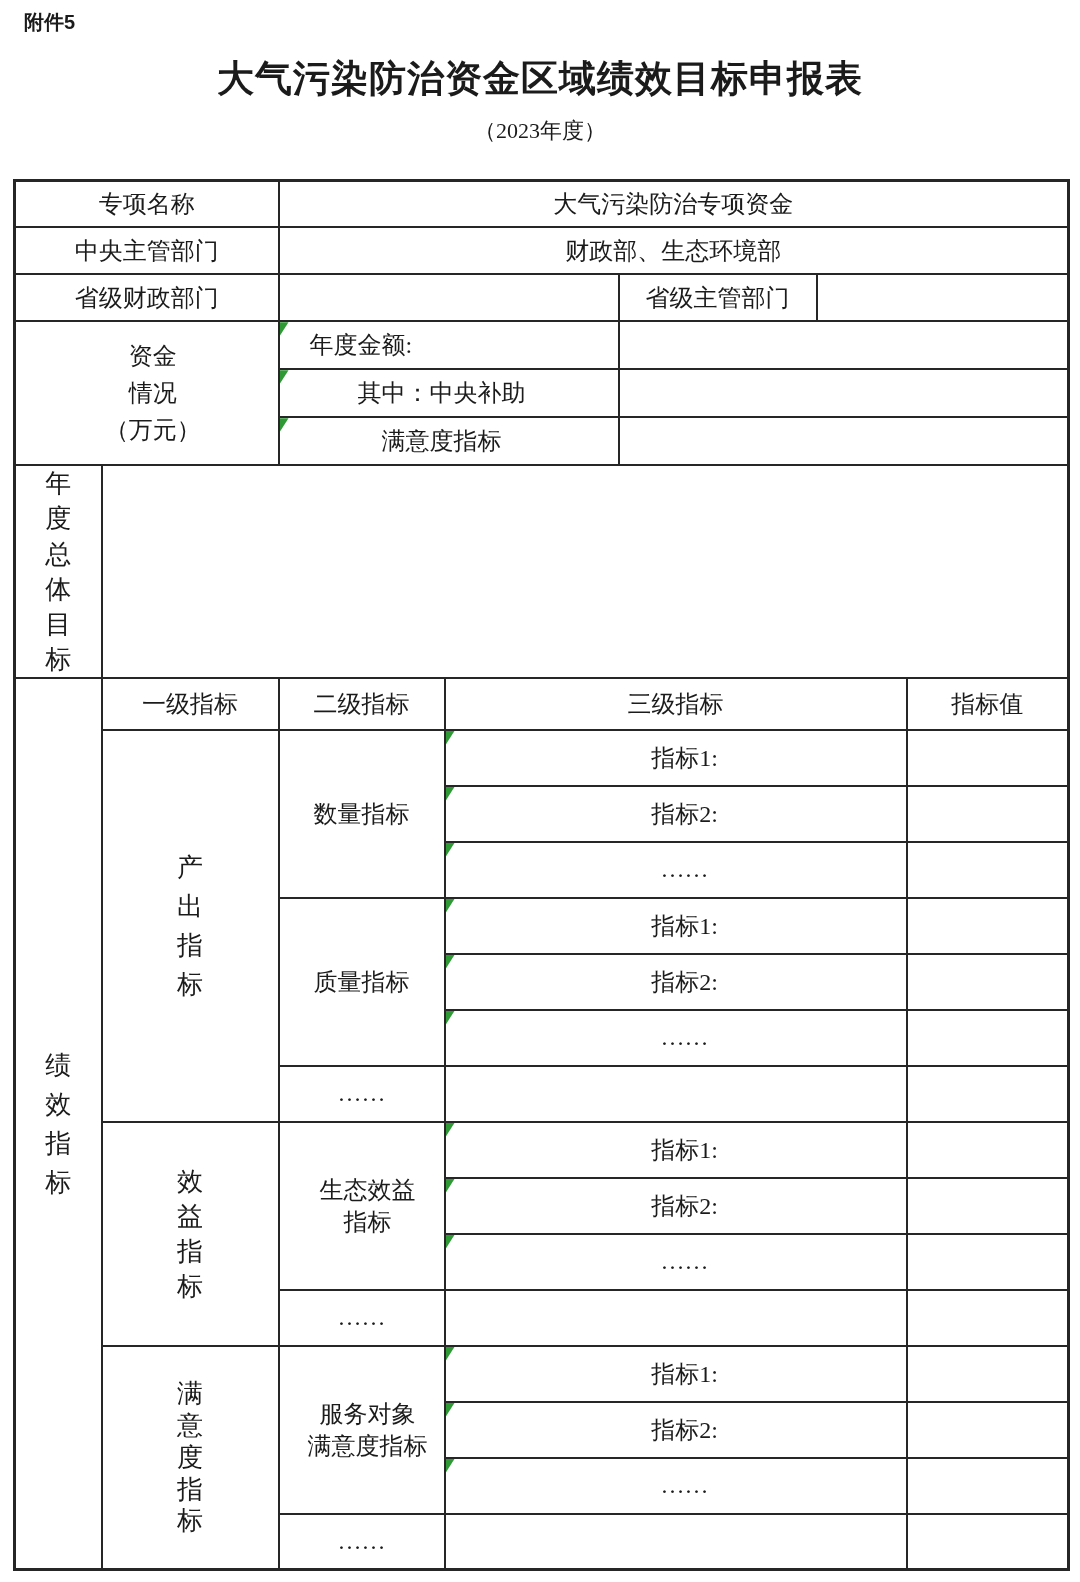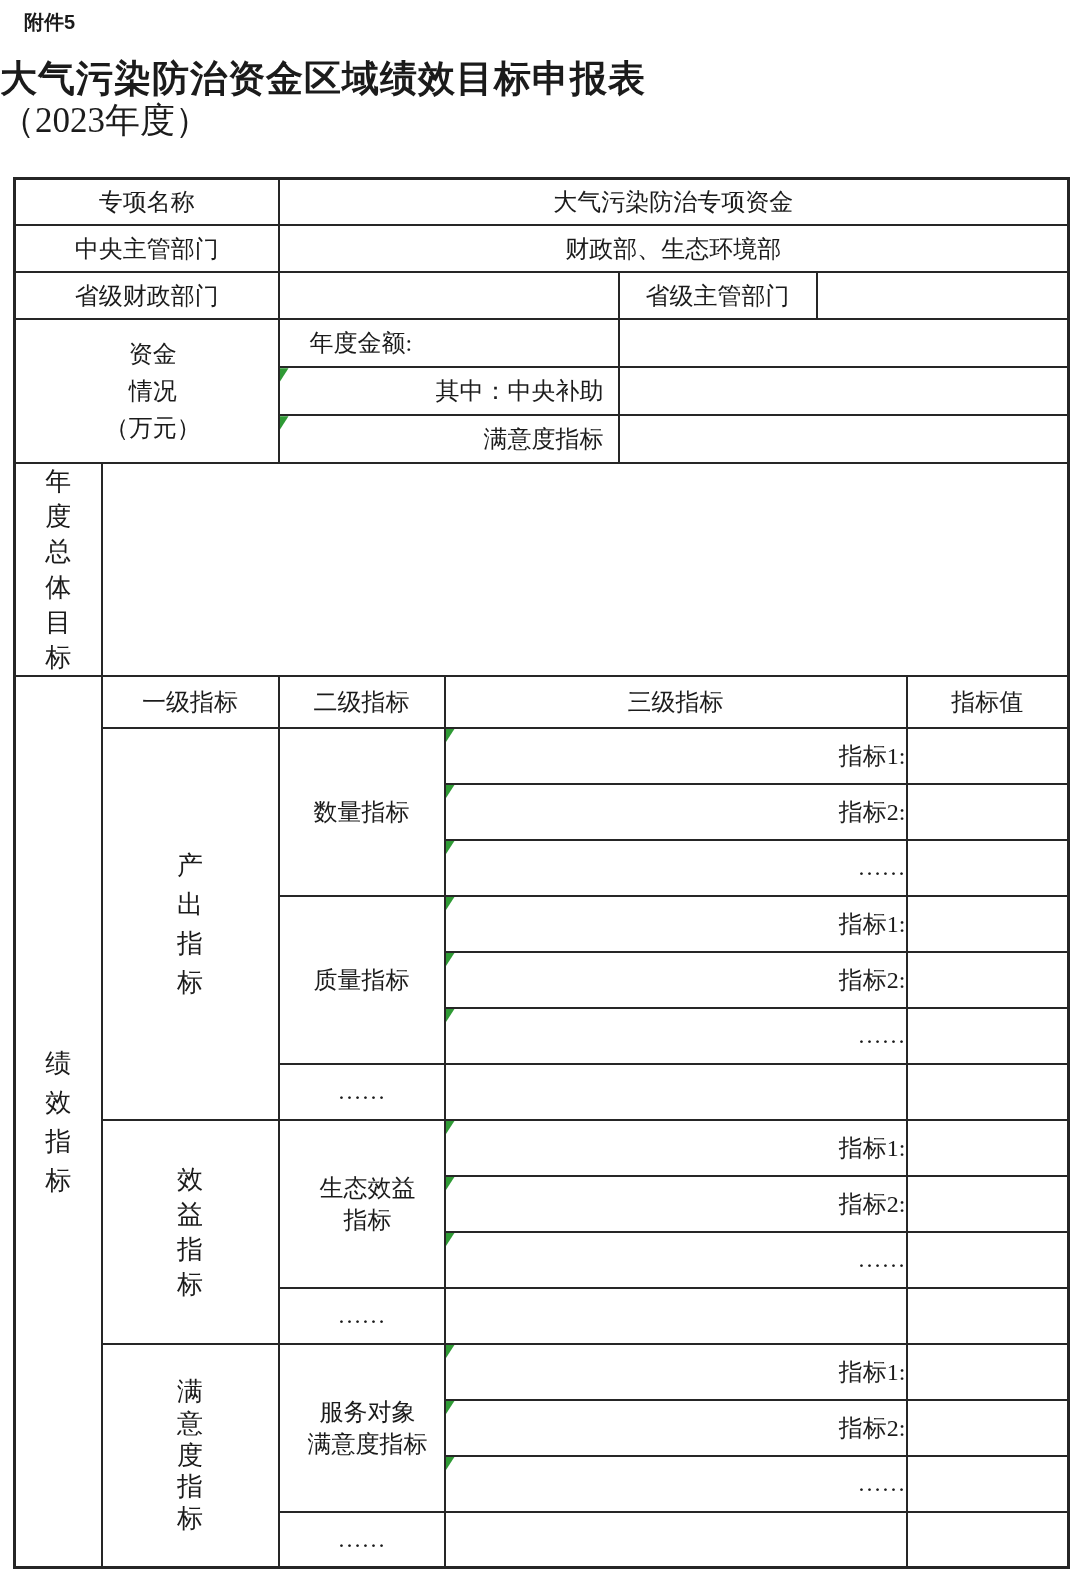--- a/index.html
+++ b/index.html
@@ -7,27 +7,27 @@
     width:1080px;height:1582px;position:relative;
     color:#1b1b1b;
     font-family:"Liberation Serif","DejaVu Serif",serif;
   }
   .attachment{
     margin:10px 0 0 24px;
     font-family:"Liberation Sans","DejaVu Sans",sans-serif;
     font-weight:bold;font-size:20px;line-height:1.2;
   }
   .title{
-    margin-top:24px;text-align:left;
+    margin-top:24px;text-align:center;
     font-weight:bold;font-size:37px;line-height:1.15;
     letter-spacing:1px;
   }
   .subtitle{
-    text-align:left;
-    font-size:35px;line-height:1.15;
+    margin-top:17px;text-align:center;
+    font-size:22px;line-height:1.15;
   }
   table.form{
     margin:36px 0 0 13px;
     width:1054px;
     border-collapse:collapse;table-layout:fixed;
     border:3px solid #262626;
   }
   td{
     border:2px solid #262626;
     font-size:24px;
@@ -40,23 +40,23 @@
   tr.h48{height:48px}
   tr.h210{height:210px}
   tr.h52{height:52px}
   tr.h56{height:56px}
   .pre{white-space:pre-line;padding-left:12px;}
   .vl{white-space:pre-line;font-size:26px;}
   .lh15{line-height:1.5;}
   .lh135{line-height:1.35;}
   .lh122{line-height:1.22;}
   .fund-label{line-height:1.55;}
-  .al{text-align:left;padding-left:30px;border-radius:24px;}
-  .ar{text-align:right;padding-right:14px;}
-  .ind{text-align:right;padding-left:18px;}
+  .al{text-align:left;padding-left:30px;}
+  .ar{padding-right:14px;}
+  .ind{text-align:center;padding-left:18px;}
   .rel{position:relative;}
   .tri{
     position:absolute;top:0;left:0;
     width:9px;height:14px;
     background:#2f9a35;
     -webkit-clip-path:polygon(0 0,100% 0,0 100%);
     clip-path:polygon(0 0,100% 0,0 100%);
   }
 </style>
 </head>

